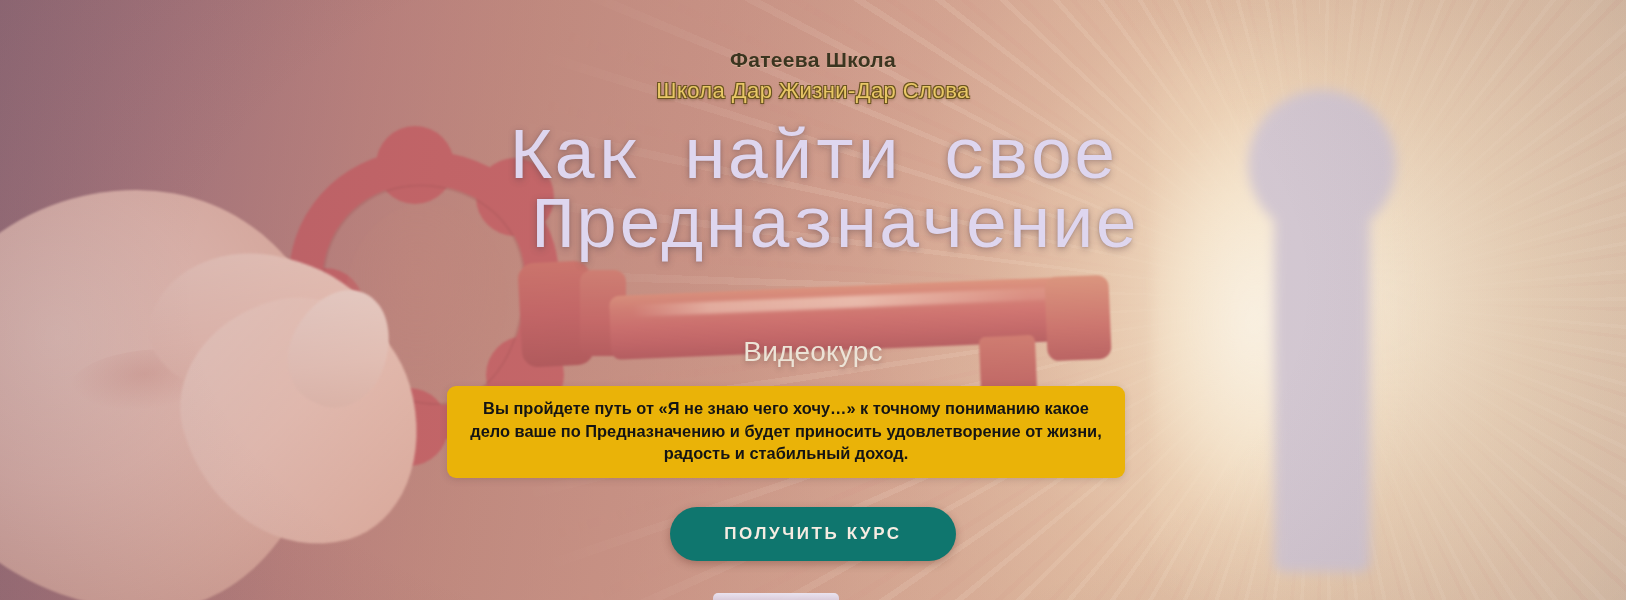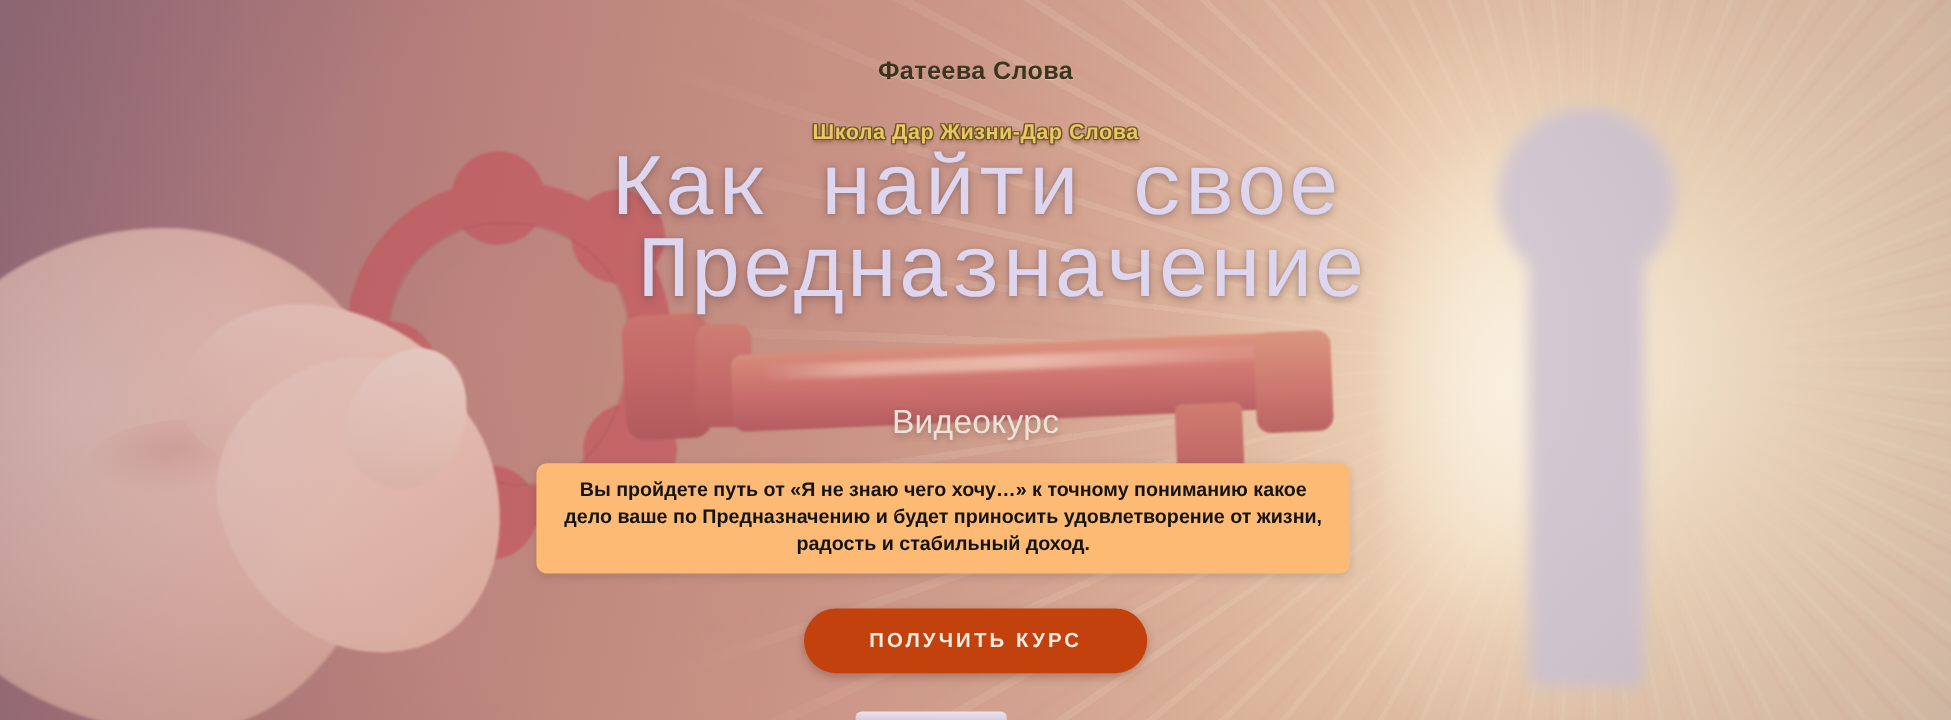--- a/index.html
+++ b/index.html
@@ -204,60 +204,59 @@
   .content{ position:absolute; inset:0; }
 
   .brand{
     position:absolute; top:48px; left:0; right:0; text-align:center;
     font-size:21px; font-weight:bold; letter-spacing:.3px;
     color:#3b3520;
     text-shadow:0 1px 0 rgba(255,240,200,.30);
   }
   .school{
     position:absolute; top:78px; left:0; right:0; text-align:center;
-    font-size:18px; font-weight:bold; letter-spacing:.4px;
+    font-size:22px; font-weight:normal; letter-spacing:.4px;
     color:#e8c766;
     text-shadow:
       -1px -1px 0 #6b5420, 1px -1px 0 #6b5420,
       -1px  1px 0 #6b5420, 1px  1px 0 #6b5420,
        0 2px 3px rgba(60,40,10,.45);
-    margin-top: 22px;
   }
 
   .headline{
     position:absolute; top:125px; left:0; right:0; text-align:center;
     color:#ded6ef;
     font-size:73px; line-height:.94; font-weight:normal;
     letter-spacing:-.5px;
     text-shadow:0 2px 7px rgba(92,66,74,.45), 0 0 2px rgba(120,96,110,.35);
     font-family:Liberation Mono, monospace;
   }
   .headline .l2{ display:block;margin-left:43px; }
 
   .subcourse{
     position:absolute; top:336px; left:0; right:0; text-align:center;
     font-size:28px; color:#ece3d6; font-weight:normal; letter-spacing:.2px;
     text-shadow:0 2px 5px rgba(110,76,70,.45);
   }
 
   .promo{
     position:absolute; top:386px; left:447px; width:678px;
-    background:#fdba74;
+    background:#eab308;
     border-radius:9px;
     padding:11px 14px 13px;
     text-align:center;
     font-size:16.4px; line-height:1.38; font-weight:bold;
     color:#141414;
     box-shadow:0 2px 7px rgba(70,48,52,.18);
   }
 
   .cta-row{ position:absolute; top:507px; left:0; right:0; text-align:center; }
   .cta{
     display:inline-block;
-    background:#c2410c;
+    background:#0f766e;
     color:#f6ece2;
     font-size:17px; font-weight:bold; letter-spacing:2.6px;
     padding:17px 54px;
     border:none; border-radius:32px;
     cursor:pointer;
     box-shadow:0 3px 8px rgba(80,26,18,.30);
   }
 
   
   .next-sliver{
@@ -303,21 +302,21 @@
     <div class="finger-index"></div>
     <div class="finger-thumb"></div>
     <div class="nail"></div>
   </div>
 
   <div class="photo-wash"></div>
   <div class="vignette"></div>
 
   <div class="content">
 
-    <div class="brand">Фатеева Слова</div>
+    <div class="brand">Фатеева Школа</div>
 
     <div class="school">Школа Дар Жизни-Дар Слова</div>
 
     <h1 class="headline">
       <span class="l1">Как найти свое</span>
       <span class="l2">Предназначение</span>
     </h1>
 
     <div class="subcourse">Видеокурс</div>
 

